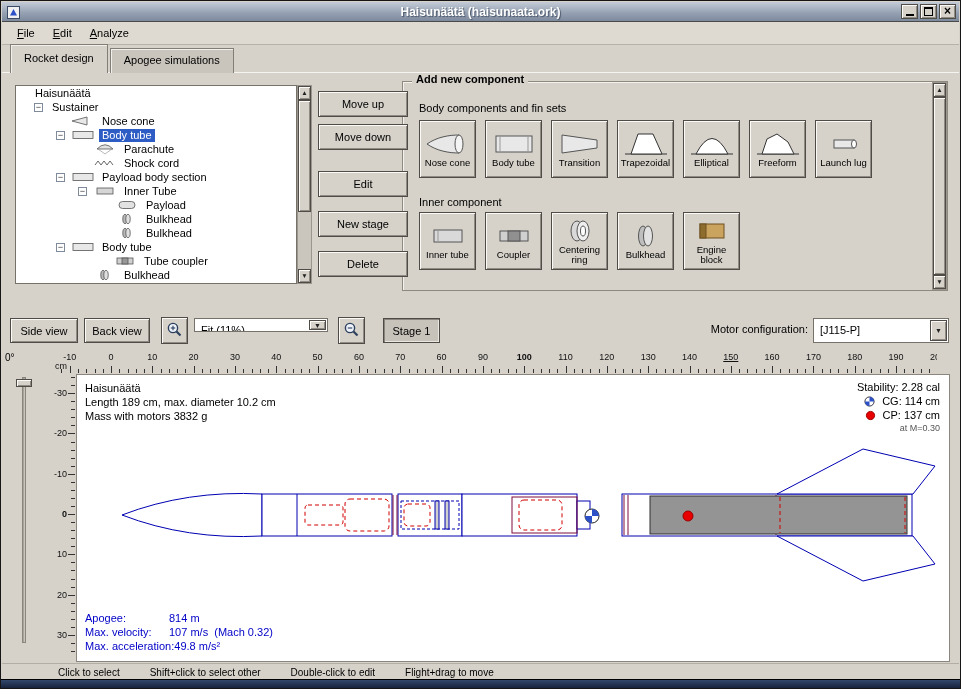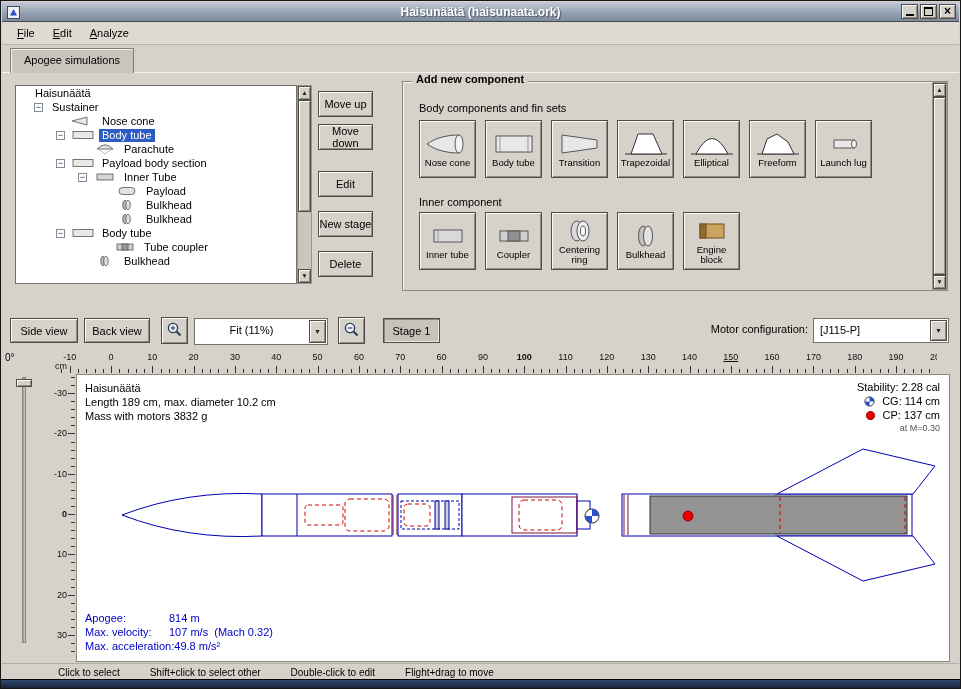--- a/index.html
+++ b/index.html
@@ -55,42 +55,42 @@
   #addsb{left:931px;top:81px;height:208px;}
 
   
   .pbtn{background:#d6d2ca;border:1px solid #4f4c47;
     box-shadow:inset 1px 1px 0 #fbfaf7,inset -1px -1px 0 #908c84;
     font-size:11px;color:#000;cursor:default;}
   .pbtn.pressed{background:#c7c3bb;box-shadow:inset 1px 1px 0 #8a867e,inset -1px -1px 0 #eae7e1;}
 
   
   #actioncol{position:absolute;left:317px;top:90px;width:73px;z-index:2;}
-  .abtn{display:block;width:55px;height:26px;}
+  .abtn{display:block;width:90px;height:26px;}
 
   
   #addpanel{position:absolute;left:401px;top:80px;width:546px;height:210px;
     border:1px solid #8d897f;box-shadow:inset 1px 1px 0 #f4f2ee;z-index:1;}
   #addlegend{position:absolute;left:411px;top:72px;background:#d6d2ca;padding:0 4px;
     font-size:11px;font-weight:bold;z-index:2;}
   .grouplabel{position:absolute;left:16px;font-size:11px;}
   .crow{position:absolute;left:16px;display:flex;gap:9px;}
   .cbtn{width:57px;height:58px;display:flex;flex-direction:column;align-items:center;
     justify-content:center;gap:1px;padding:2px 1px;}
   .cbtn .ci{height:26px;display:flex;align-items:center;justify-content:center;}
   .cbtn .cl{font-size:9.5px;line-height:10px;text-align:center;}
 
   
   #side-btn{position:absolute;left:9px;top:317px;width:68px;height:25px;}
   #back-btn{position:absolute;left:83px;top:317px;width:66px;height:25px;}
   #zoomin-btn{position:absolute;left:160px;top:316px;width:27px;height:27px;padding:0;}
   #zoomout-btn{position:absolute;left:337px;top:316px;width:27px;height:27px;padding:0;}
   #stage-btn{position:absolute;left:382px;top:317px;width:57px;height:25px;}
   .combo{position:absolute;display:flex;background:#fff;border:1px solid #76726a;}
-  #zoom-combo{left:193px;top:317px;width:134px;height:27px;text-align:center;}
+  #zoom-combo{left:193px;top:317px;width:134px;height:14px;}
   #motor-combo{left:812px;top:317px;width:136px;height:25px;}
   .ctext{flex:1;font-size:11px;line-height:22px;padding:0 6px;white-space:nowrap;overflow:hidden;}
   .carrow{width:17px;margin:1px;background:#d6d2ca;border:1px solid #4f4c47;
     box-shadow:inset 1px 1px 0 #fbfaf7,inset -1px -1px 0 #908c84;
     display:flex;align-items:center;justify-content:center;font-size:7px;color:#222;}
   #motor-label{position:absolute;left:655px;top:322px;width:152px;text-align:right;font-size:11px;}
 
   
   #hruler{position:absolute;left:50px;top:350px;width:886px;height:22px;overflow:hidden;}
   .hlabel{position:absolute;top:1px;font-size:9px;transform:translateX(-50%);color:#111;}
@@ -153,20 +153,21 @@
         </span>
     </span>
   </div>
 
   <div id="menubar">
       <div class="menu-item"><u>F</u>ile</div>
       <div class="menu-item"><u>E</u>dit</div>
       <div class="menu-item"><u>A</u>nalyze</div>
     </div>
   <div id="tabstrip">
+      <div class="tab active">Rocket design</div>
       <div class="tab">Apogee simulations</div>
     </div>
   <div id="content"></div>
 
   <div id="treepanel">
       <div class="trow" style="padding-left: 16px;">
         <span class="tlabel">Haisunäätä</span>
       </div>
       <div class="trow" style="padding-left: 18px;">
         <span class="slot expander">−</span>
@@ -186,20 +187,27 @@
           </svg></span>
         <span class="tlabel sel">Body tube</span>
       </div>
       <div class="trow" style="padding-left: 62px;">
         <span class="slot"></span>
         <span class="ticon"><svg width="24" height="12" viewBox="0 0 24 12" xmlns="http://www.w3.org/2000/svg">
             <path d="M4,6 Q12,-2.5 20,6 Z" fill="#e2e2e2" stroke="#555" stroke-width="0.8"></path>
             <path d="M5,6 L12,11 M19,6 L12,11" stroke="#888" stroke-width="0.6" fill="none"></path>
           </svg></span>
         <span class="tlabel">Parachute</span>
+      </div>
+      <div class="trow" style="padding-left: 62px;">
+        <span class="slot"></span>
+        <span class="ticon"><svg width="24" height="12" viewBox="0 0 24 12" xmlns="http://www.w3.org/2000/svg">
+            <path d="M2,8 L5,4 L8,8 L11,4 L14,8 L17,4 L20,8" fill="none" stroke="#666" stroke-width="1"></path>
+          </svg></span>
+        <span class="tlabel">Shock cord</span>
       </div>
       <div class="trow" style="padding-left: 40px;">
         <span class="slot expander">−</span>
         <span class="ticon"><svg width="24" height="12" viewBox="0 0 24 12" xmlns="http://www.w3.org/2000/svg">
             <rect x="2" y="2.5" width="20" height="7" fill="#e8e8e8" stroke="#555" stroke-width="0.8"></rect>
           </svg></span>
         <span class="tlabel">Payload body section</span>
       </div>
       <div class="trow" style="padding-left: 62px;">
         <span class="slot expander">−</span>

